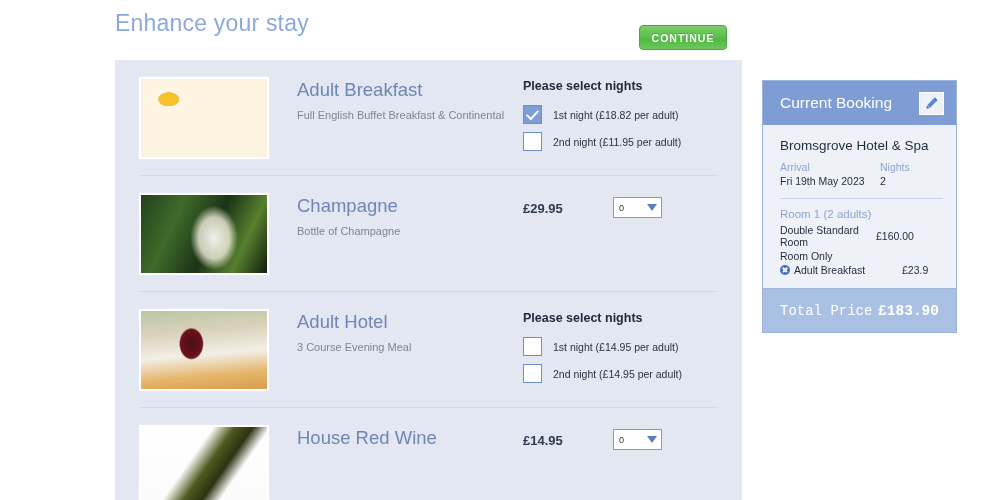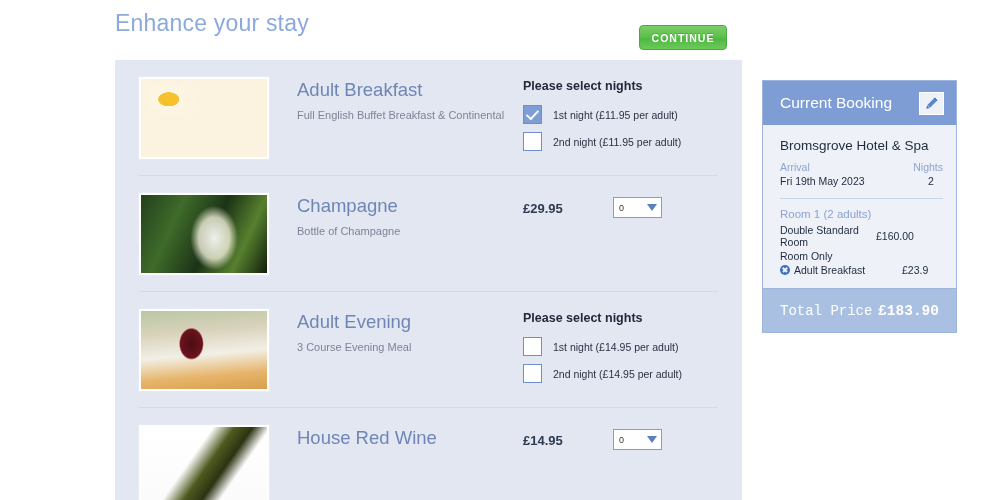--- a/index.html
+++ b/index.html
@@ -128,21 +128,21 @@
   }
   .booking-head .ttl { color: #ffffff; font-size: 15.5px; text-align: center; }
   .edit-btn {
     width: 25px; height: 23px;
     background: #eef1f8; border: 1px solid #ffffff;
     display: flex; align-items: center; justify-content: center;
     cursor: pointer;
   }
   .booking-body { padding: 13px 13px 10px 17px; background:#eef1f8; }
   .hotel-name { font-size: 13.5px; color: #1f2a3d; margin-bottom: 8px; }
-  .meta { display: flex; margin-bottom: 2px; gap: 48px; }
+  .meta { display: flex; margin-bottom: 2px; }
   .meta .k { font-size: 10.5px; color: #8ca3cf; }
   .meta .v { font-size: 10.5px; color: #1f2a3d; }
   .col-a { width: 100px; }
   .hr { height: 1px; background: #c8d3e8; margin: 11px 0 9px 0; }
   .room-title { font-size: 11.5px; color: #8ca3cf; margin-bottom: 4px; }
   .line { display: flex; align-items: center; margin-bottom: 2px; }
   .line .lbl { font-size: 10.5px; color: #1f2a3d; width: 96px; }
   .line .amt { font-size: 10.5px; color: #1f2a3d; }
   .rm-icon {
     width: 10px; height: 10px; border-radius: 50%;
@@ -185,21 +185,21 @@
                linear-gradient(160deg, #6d4524 0%, #8a5a2e 30%, #5d3a1d 60%, #774a24 100%),
                linear-gradient(#f3efe6,#e9e2d4)"></div>
         <div class="info">
           <div class="item-name">Adult Breakfast</div>
           <div class="item-desc">Full English Buffet Breakfast &amp; Continental</div>
         </div>
         <div class="nights">
           <div class="nights-title">Please select nights</div>
           <div class="night-opt">
             <span class="cbox checked"></span>
-            <span class="night-label">1st night (£11.95 per adult)</span>
+            <span class="night-label">1st night (£18.82 per adult)</span>
           </div>
           <div class="night-opt">
             <span class="cbox"></span>
             <span class="night-label">2nd night (£11.95 per adult)</span>
           </div>
         </div>
       </div>
 
       <div class="extra-row">
         <div class="thumb" style="background-image:
@@ -216,21 +216,21 @@
             <span class="arrow"></span>
           </div>
         </div>
       </div>
 
       <div class="extra-row">
         <div class="thumb" style="background-image:
                radial-gradient(ellipse 20px 26px at 40% 42%, #4a0d14 0%, #6d121d 55%, rgba(255,255,255,0) 62%),
                linear-gradient(175deg, #b9c7a4 0%, #d9d2bb 28%, #f2efe6 55%, #e6b46a 80%, #d89f4e 100%)"></div>
         <div class="info">
-          <div class="item-name">Adult Evening</div>
+          <div class="item-name">Adult Hotel</div>
           <div class="item-desc">3 Course Evening Meal</div>
         </div>
         <div class="nights">
           <div class="nights-title">Please select nights</div>
           <div class="night-opt">
             <span class="cbox"></span>
             <span class="night-label">1st night (£14.95 per adult)</span>
           </div>
           <div class="night-opt">
             <span class="cbox"></span>

